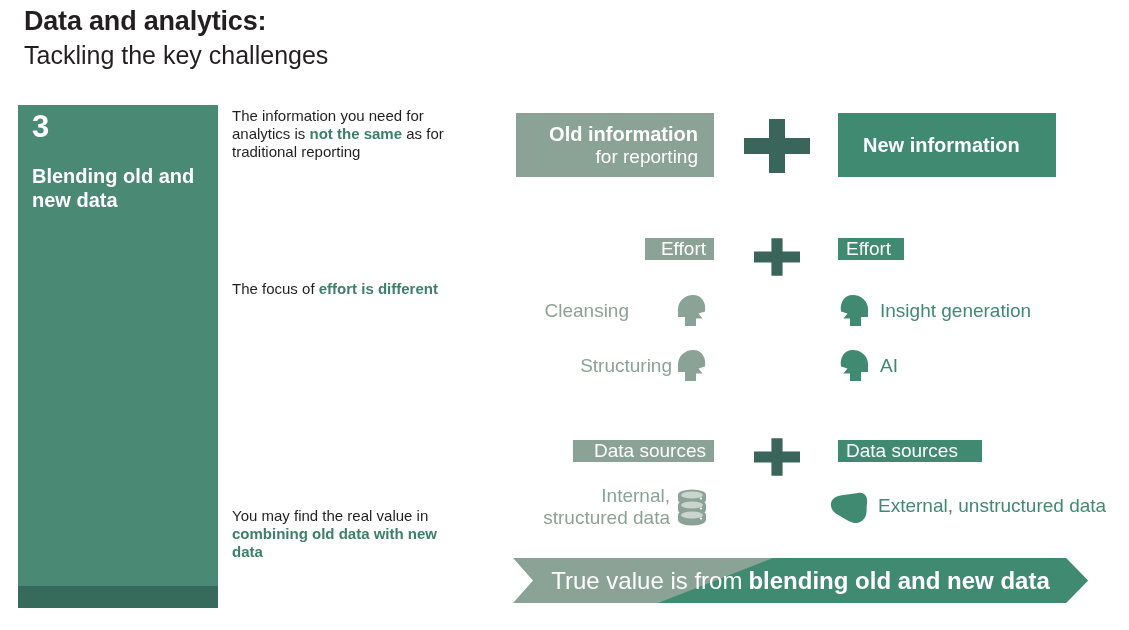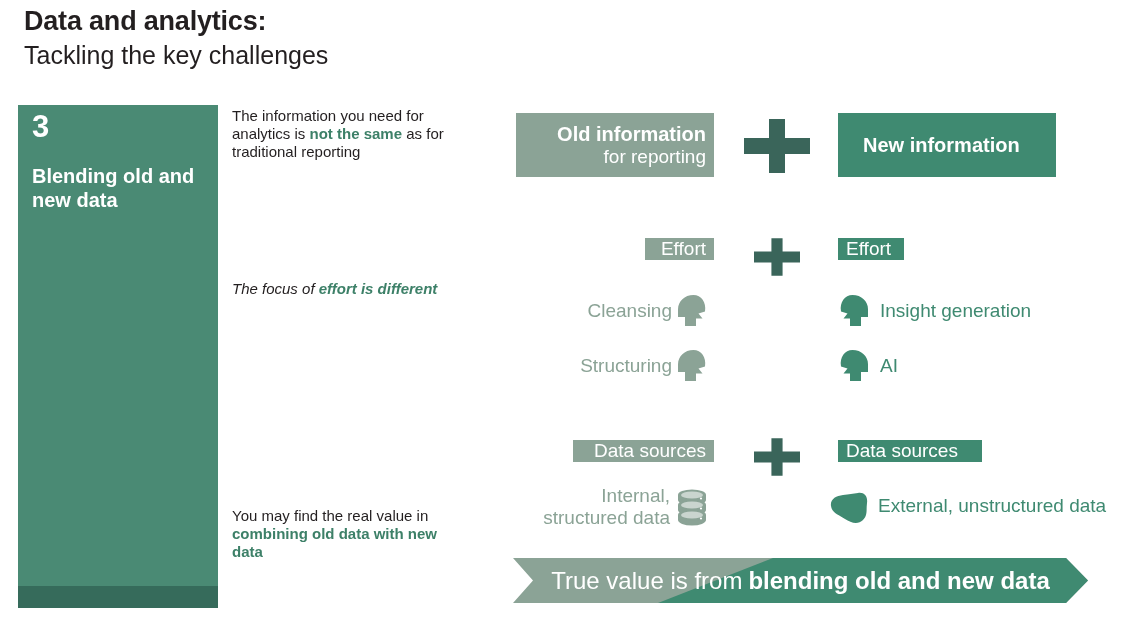--- a/index.html
+++ b/index.html
@@ -39,39 +39,39 @@
   }
   .panel-label{
     position:absolute;left:14px;top:60px;width:180px;
     color:#ffffff;font-size:20px;font-weight:bold;line-height:1.18;
   }
 
   
   .txtcol{position:absolute;left:232px;width:236px;
     font-size:15px;line-height:1.2;color:#231f20;}
   .txt-1{top:107px;}
-  .txt-2{top:280px;font-style:italic;}
+  .txt-2{top:280px;}
   .txt-3{top:507px;}
   .hl{color:#3d8068;font-weight:bold;}
 
   
   .diagram{position:absolute;left:0;top:0;width:1129px;height:630px;}
 
   .chip{
     position:absolute;
     display:flex;flex-direction:column;justify-content:center;
     box-sizing:border-box;
   }
   .chip.old{background:#8ba396;align-items:flex-end;text-align:right;}
   .chip.new{background:#3f8a71;align-items:flex-start;text-align:left;}
   .chip .l1{color:#ffffff;font-weight:bold;line-height:1.12;}
   .chip .l2{color:#ffffff;font-weight:normal;line-height:1.12;}
 
   
-  .chip-old-info{left:516px;top:113px;width:198px;height:64px;padding:0 8px 0 10px;}
+  .chip-old-info{left:516px;top:113px;width:198px;height:64px;padding:0 16px 0 10px;}
   .chip-new-info{left:838px;top:113px;width:218px;height:64px;padding:0 10px 0 25px;}
   .chip-old-info .l1,.chip-new-info .l1{font-size:20px;}
   .chip-old-info .l2,.chip-new-info .l2{font-size:19px;}
 
   
   .chip-small{height:22px;justify-content:center;}
   .chip-small .l1{font-size:19px;font-weight:normal;}
   .chip-effort-old{left:645px;top:238px;width:69px;padding:0 8px 0 8px;}
   .chip-effort-new{left:838px;top:238px;width:66px;padding:0 8px;}
   .chip-src-old{left:573px;top:440px;width:141px;padding:0 8px 0 8px;}
@@ -84,21 +84,21 @@
   .plus-2{left:754px;top:238px;}
   .plus-3{left:754px;top:438px;}
 
   
   .irow{position:absolute;display:flex;align-items:center;}
   .irow .lbl{font-size:19px;line-height:1.18;}
   .irow.old .lbl{color:#8ba396;text-align:right;}
   .irow.new .lbl{color:#3f8a71;text-align:left;}
   .ico{display:block;flex:0 0 auto;}
 
-  .r-cleansing{left:520px;top:290px;width:194px;justify-content:flex-end;}
+  .r-cleansing{left:520px;top:290px;width:194px;justify-content:flex-end;gap:43px;}
   .r-structuring{left:520px;top:345px;width:194px;justify-content:flex-end;}
   .r-insight{left:832px;top:290px;}
   .r-ai{left:832px;top:345px;}
   .r-internal{left:530px;top:484px;width:184px;justify-content:flex-end;}
   .r-external{left:826px;top:484px;}
 
   .gap-l{margin-right:0px;}
   .gap-r{margin-left:6px;}
 
   

